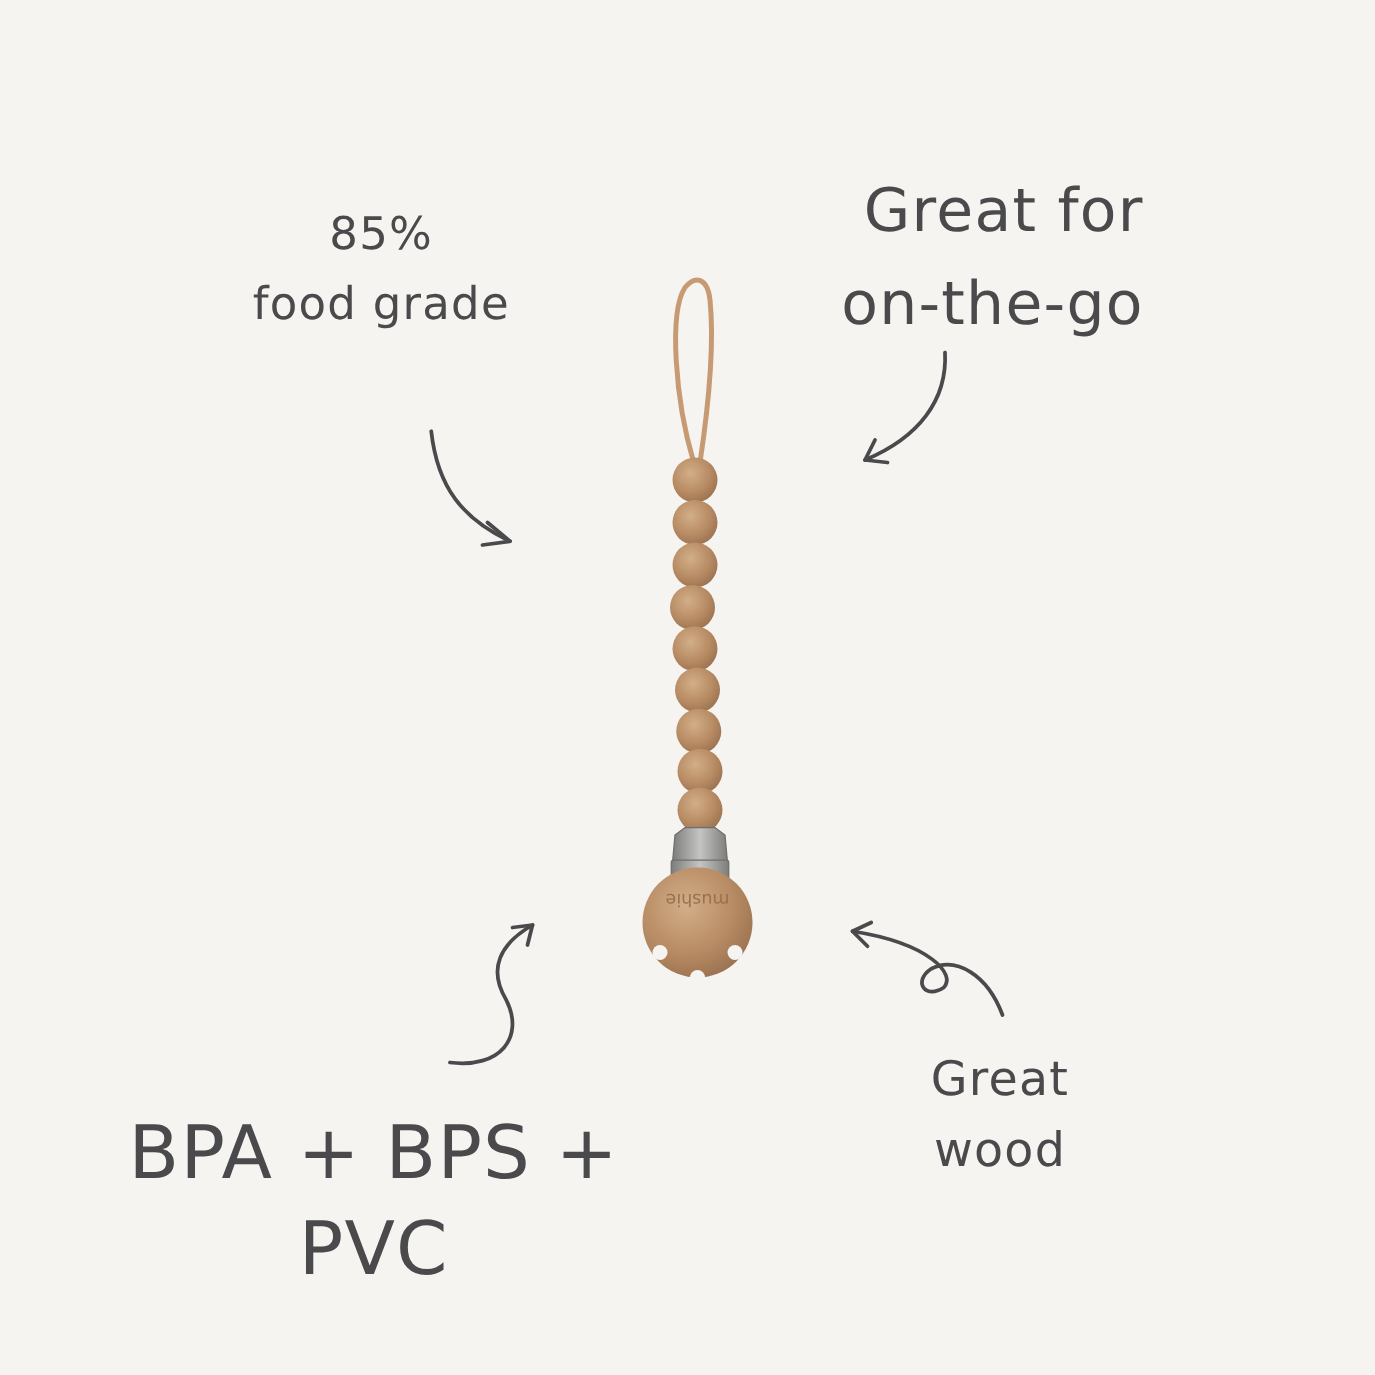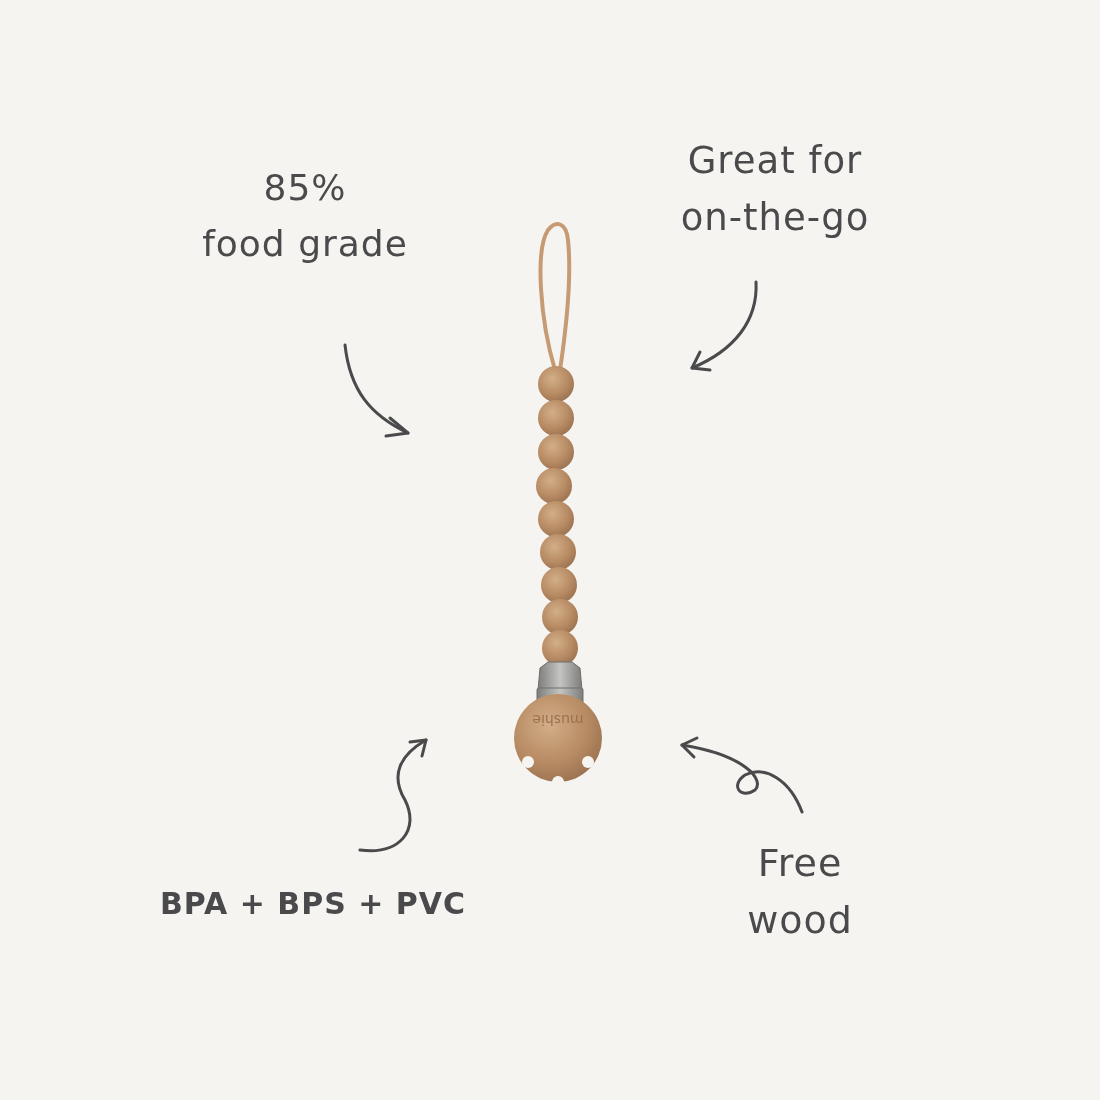--- a/index.html
+++ b/index.html
@@ -11,31 +11,31 @@
   .product { position:absolute; left:0; top:0; }
 </style>
 </head>
 <body>
 
 <div class="note" style="left:170px; top:160px; width:270px; font-size:36px;">
   <span>85%</span>
   <span>food grade</span>
 </div>
 
-<div class="note" style="left:635px; top:132px; width:280px; font-size:37px;">
+<div class="note" style="left:635px; top:132px; width:280px; font-size:48px;text-align:right;">
   <span>Great for</span>
   <span>on-the-go</span>
 </div>
 
-<div class="note" style="left:58px; top:884px; width:510px; font-size:30px; line-height:1.3;font-weight:bold;">
+<div class="note" style="left:44px; top:884px; width:510px; font-size:59px; line-height:1.3;">
   <span>BPA + BPS + PVC</span>
 </div>
 
 <div class="note" style="left:720px; top:835px; width:160px; font-size:38px; line-height:1.5;">
-  <span>Free</span>
+  <span>Great</span>
   <span>wood</span>
 </div>
 
 <svg class="arrows" width="1100" height="1100">
   <g fill="none" stroke="#4a4a4c" stroke-width="3" stroke-linecap="round" stroke-linejoin="round">
     <g>
       <path d="M345 345 C 350 390, 370 415, 408 433"></path>
       <path d="M390 418 L408 433 L386 436"></path>
     </g>
     <g>

